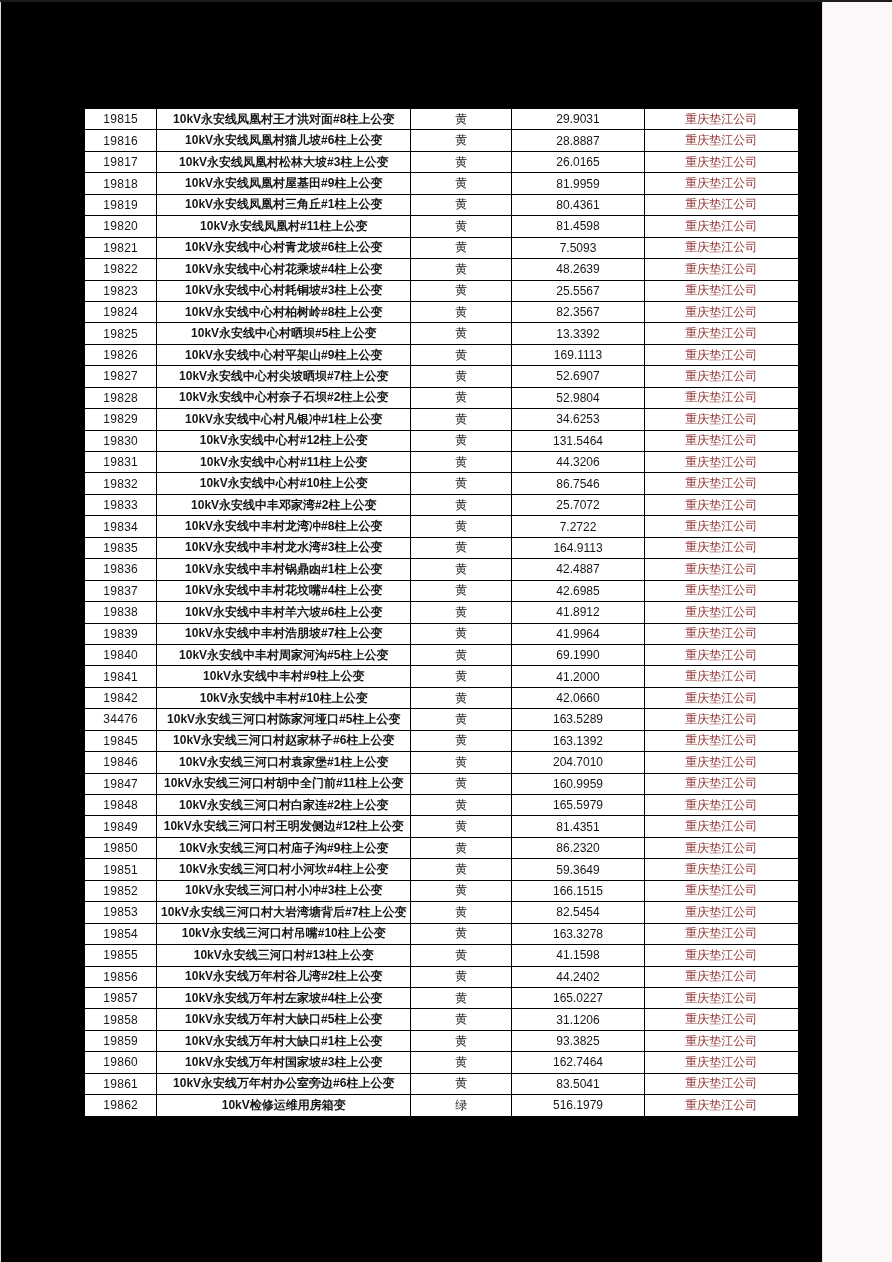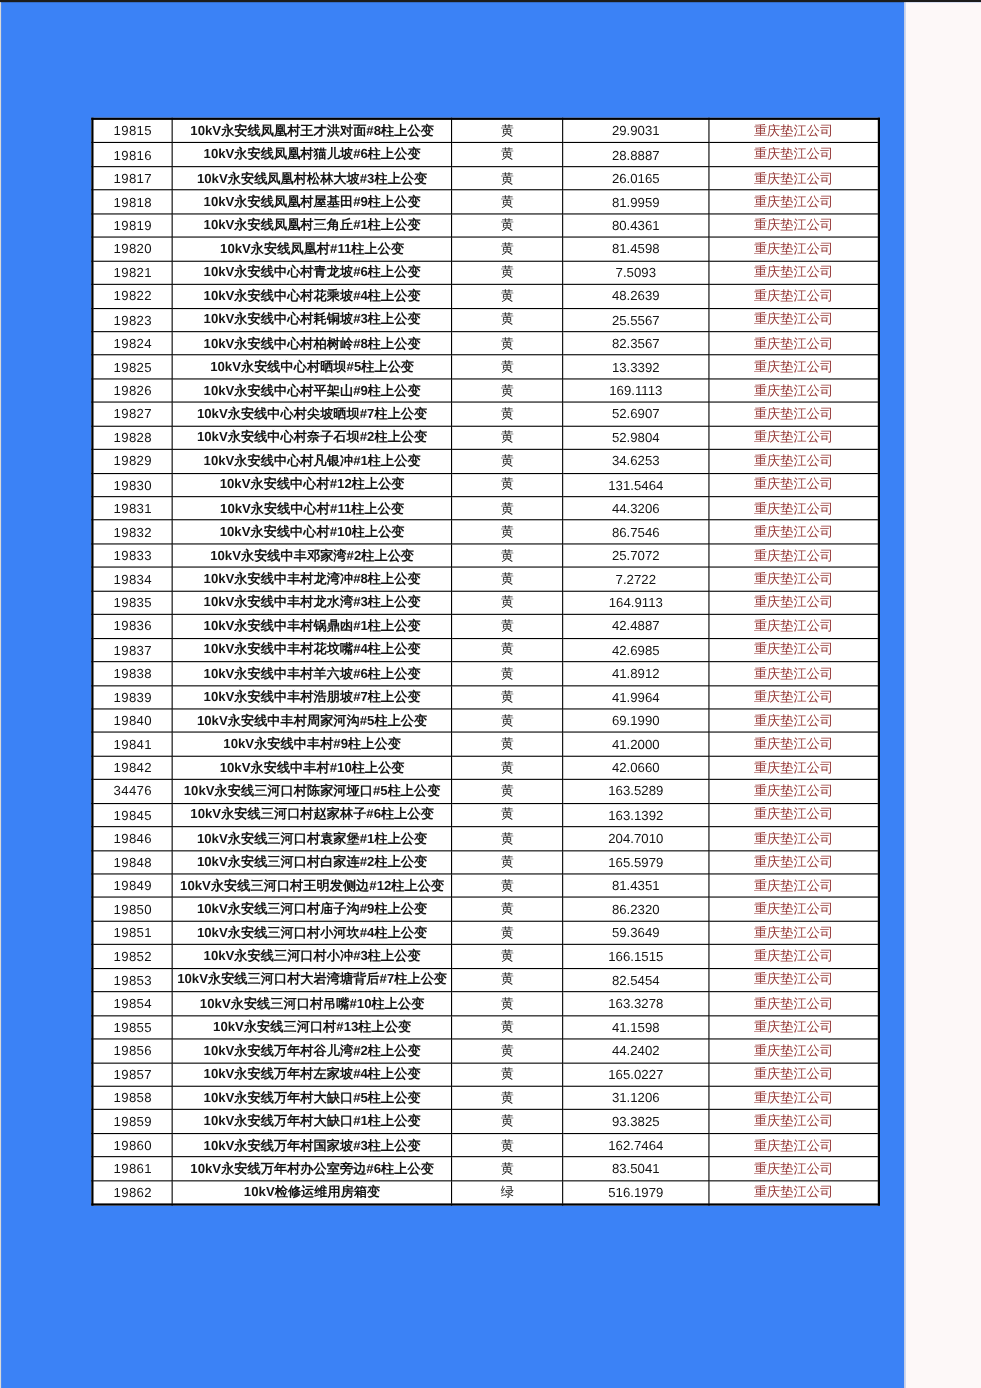--- a/index.html
+++ b/index.html
@@ -1,19 +1,19 @@
 <!DOCTYPE html>
 <html><head>
 <meta charset="utf-8">
 <style>
   html,body{margin:0;padding:0;background:#ffffff;}
   .page{
     position:relative;
     width:892px;height:1262px;
-    background:#3b82f6;
+    background:#000000;
     overflow:hidden;
     font-family:"Liberation Sans","DejaVu Sans",sans-serif;
   }
   .top-bar{
     position:absolute;left:0;top:0;width:892px;height:2px;
     background:#1c1c1c;
   }
   .left-edge{
     position:absolute;left:0;top:2px;width:1px;height:1260px;
     background:#d9d9d9;
@@ -348,20 +348,29 @@
         <tr>
       <td class="col-id">19846</td>
       <td class="col-name">
         <div class="clip">10kV永安线三河口村袁家堡#1柱上公变</div>
       </td>
       <td class="col-status">黄</td>
       <td class="col-value">204.7010</td>
       <td class="col-company" style="color: rgb(149, 55, 53);">重庆垫江公司</td>
     </tr>
         <tr>
+      <td class="col-id">19847</td>
+      <td class="col-name">
+        <div class="clip">10kV永安线三河口村胡中全门前#11柱上公变</div>
+      </td>
+      <td class="col-status">黄</td>
+      <td class="col-value">160.9959</td>
+      <td class="col-company" style="color: rgb(149, 55, 53);">重庆垫江公司</td>
+    </tr>
+        <tr>
       <td class="col-id">19848</td>
       <td class="col-name">
         <div class="clip">10kV永安线三河口村白家连#2柱上公变</div>
       </td>
       <td class="col-status">黄</td>
       <td class="col-value">165.5979</td>
       <td class="col-company" style="color: rgb(149, 55, 53);">重庆垫江公司</td>
     </tr>
         <tr>
       <td class="col-id">19849</td>

